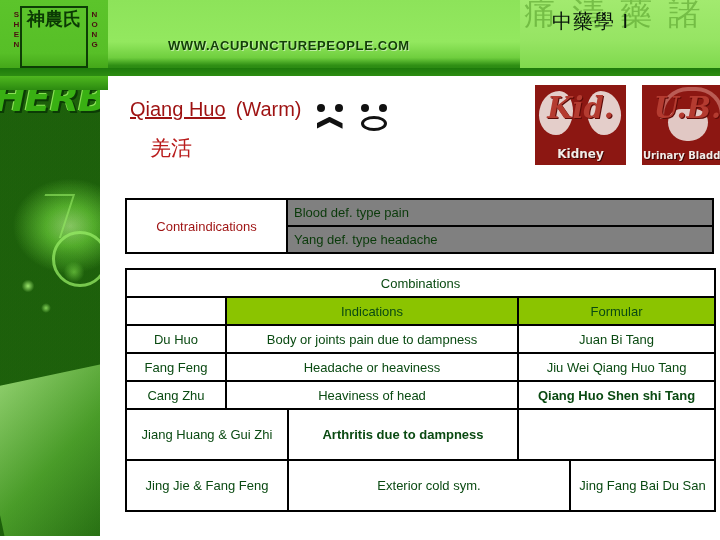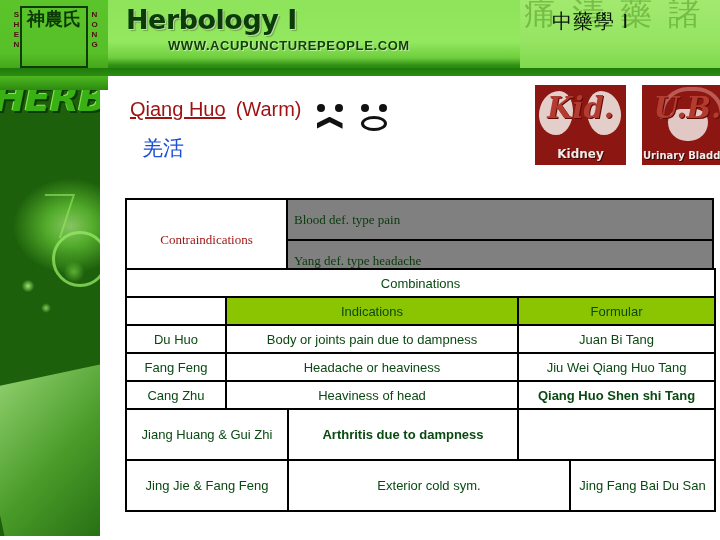--- a/index.html
+++ b/index.html
@@ -217,24 +217,24 @@
   #herb-nature {
     display: inline-block;
     font-family: "Liberation Sans", sans-serif;
     font-size: 20px;
     color: #9e1212;
     margin-left: 10px;
     vertical-align: baseline;
   }
   #herb-chinese {
     margin-top: 2px;
-    margin-left: 12px;
+    margin-left: 20px;
     font-family: "DejaVu Sans", sans-serif;
     font-size: 21px;
-    color: #1d4ed8;
+    color: #b91c1c;
   }
   .face-icons {
     display: inline-block;
     margin-left: 12px;
     vertical-align: -6px;
   }
   .face-icon {
     display: inline-block;
     width: 34px; height: 28px;
     position: relative;
@@ -341,22 +341,22 @@
   #contraindications-table {
     position: absolute;
     left: 17px; top: 122px;
     width: 589px;
     border-collapse: collapse;
     border: 2px solid #000000;
     table-layout: fixed;
   }
   #contraindications-table td {
     border: 2px solid #000000;
-    padding: 9px 6px;
-    font-family: Liberation Serif, serif;
+    padding: 2px 6px;
+    font-family: Liberation Sans, sans-serif;
     font-size: 13px;
     vertical-align: middle;
   }
   .ci-label-cell {
     width: 147px;
     background: #ffffff;
     color: #9e1212;
     text-align: center;
     font-weight: normal;
     height: 47px;
@@ -409,21 +409,20 @@
 
   <div id="header-left-logo">
     <div class="shen-nong-box">
       <div class="shen-nong-chars">神農氏</div>
     </div>
     <div class="shen-vert">SHEN</div>
     <div class="nong-vert">NONG</div>
   </div>
 
   <div id="header-title-area">
-    <div id="header-title">Herbology I</div>
     <div id="header-subtitle">WWW.ACUPUNCTUREPEOPLE.COM</div>
   </div>
 
   <div id="header-right-area">
     <div class="calligraphy-bg">痛 清 藥 諸</div>
     <div id="header-cn-title">中藥學 I</div>
   </div>
 
   <div id="header-green-bar"></div>
 </div>

